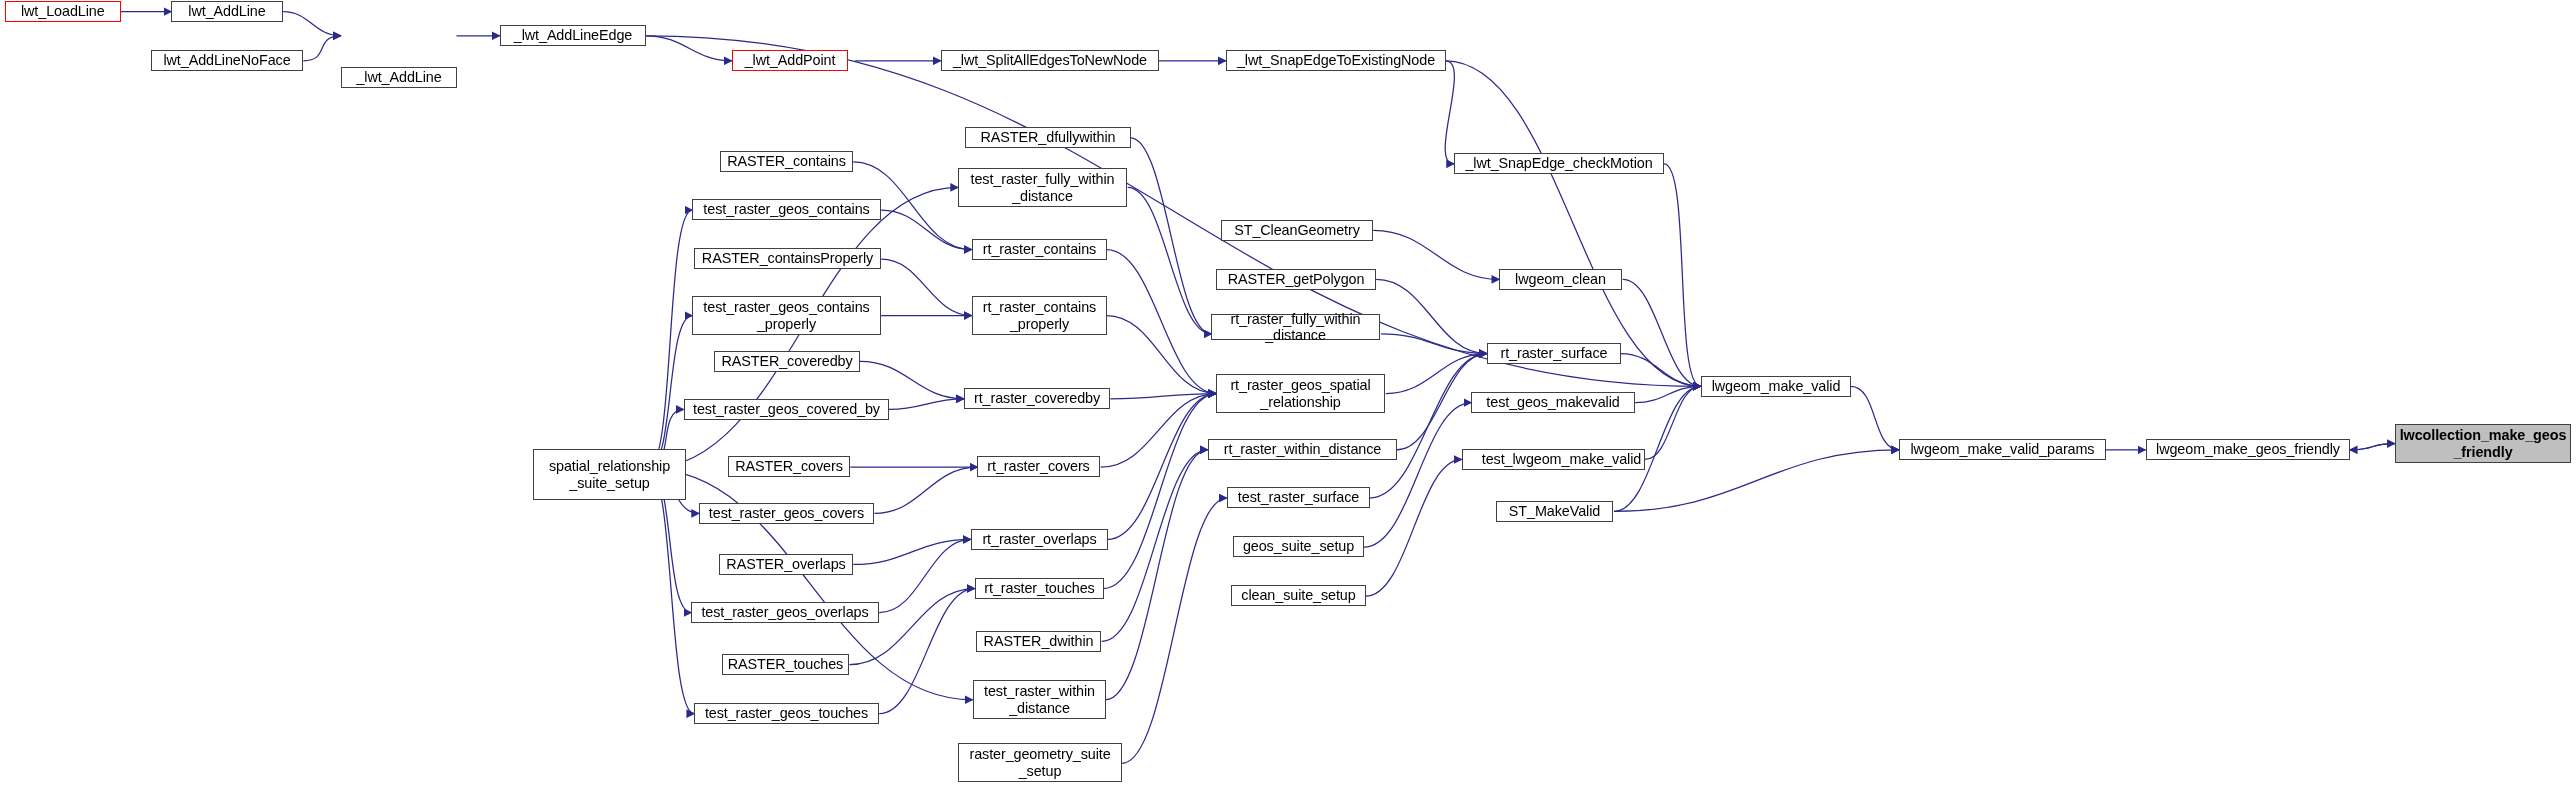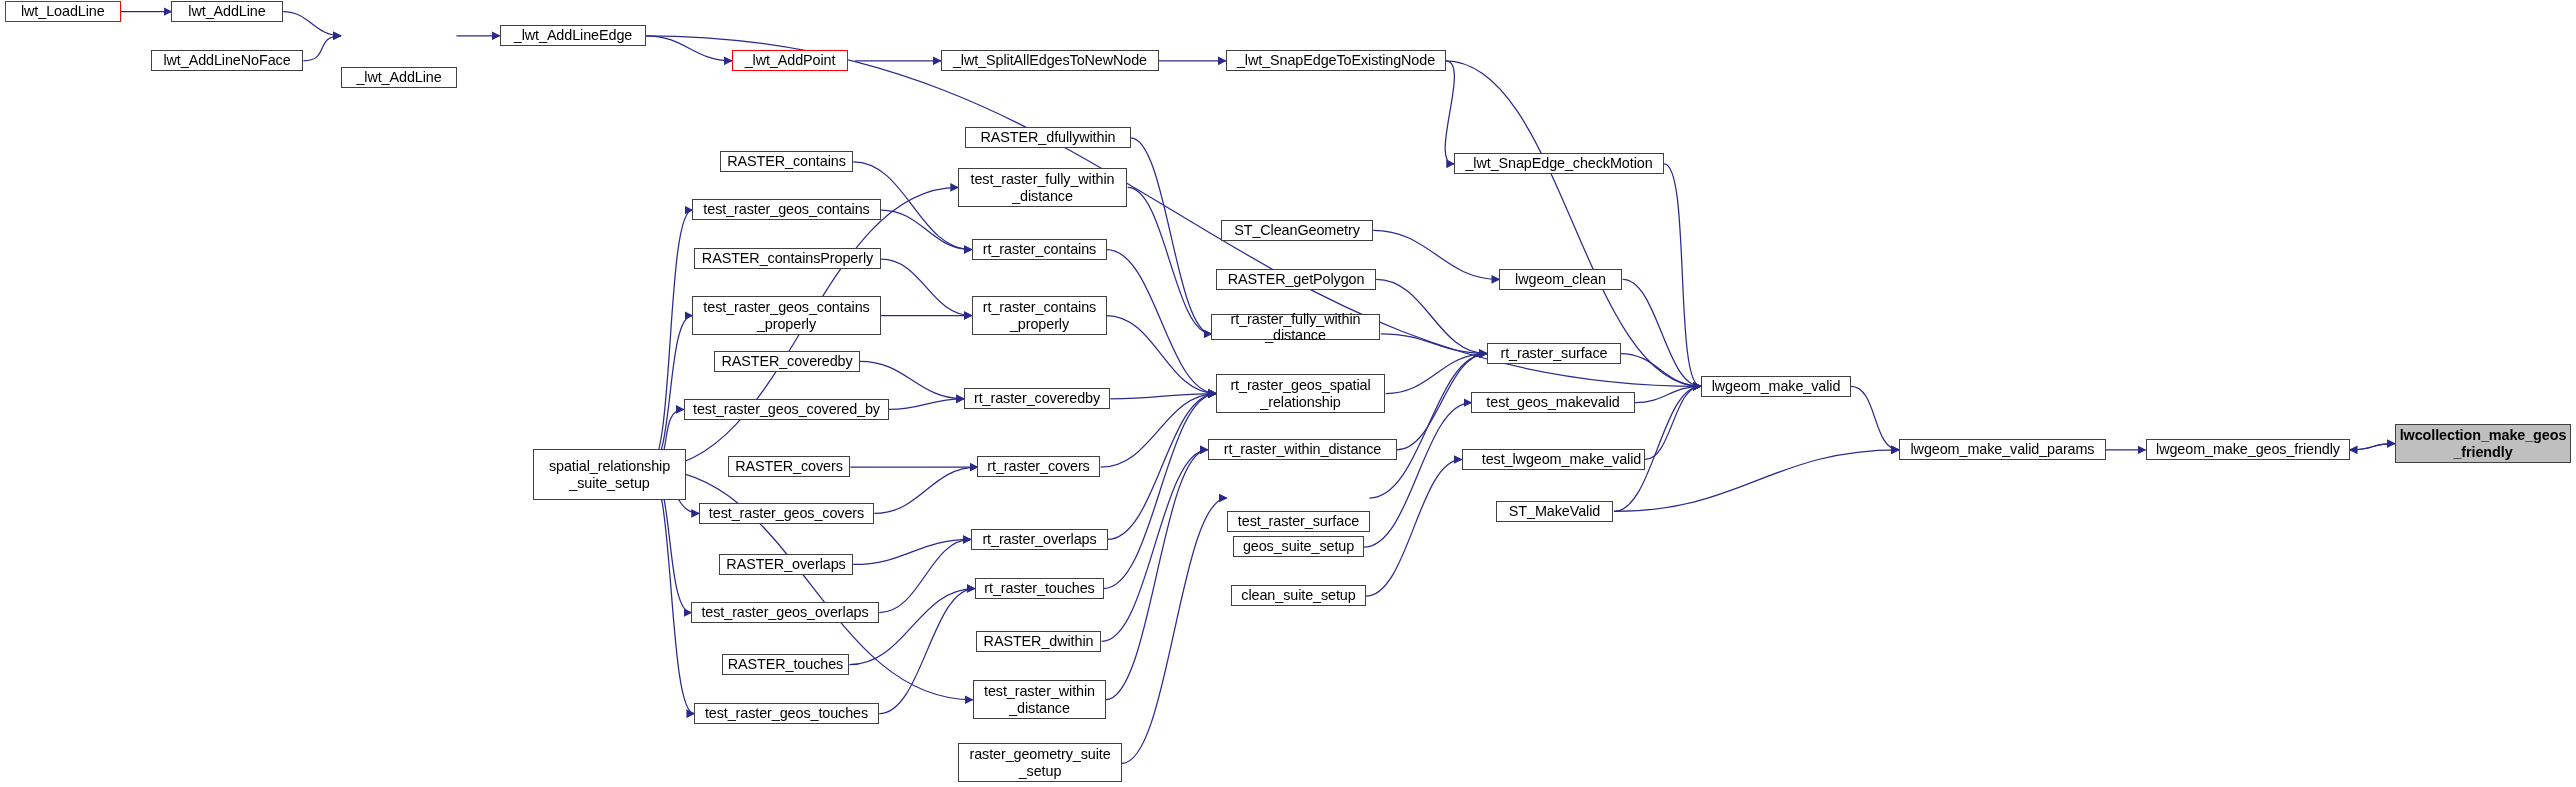--- a/index.html
+++ b/index.html
@@ -143,21 +143,21 @@
 _distance</div>
       <div class="node" style="left: 958px; top: 743px; width: 164px; height: 39px;">raster_geometry_suite
 _setup</div>
       <div class="node" style="left: 1221px; top: 220px; width: 152px; height: 21px;">ST_CleanGeometry</div>
       <div class="node" style="left: 1216px; top: 269px; width: 160px; height: 21px;">RASTER_getPolygon</div>
       <div class="node" style="left: 1211px; top: 314px; width: 169px; height: 26px;">rt_raster_fully_within
 _distance</div>
       <div class="node" style="left: 1216px; top: 374px; width: 169px; height: 39px;">rt_raster_geos_spatial
 _relationship</div>
       <div class="node" style="left: 1208px; top: 439px; width: 189px; height: 21px;">rt_raster_within_distance</div>
-      <div class="node" style="left: 1227px; top: 487px; width: 143px; height: 21px; margin-top: 24px;">test_raster_surface</div>
+      <div class="node" style="left: 1227px; top: 487px; width: 143px; height: 21px;">test_raster_surface</div>
       <div class="node" style="left: 1233px; top: 536px; width: 131px; height: 21px;">geos_suite_setup</div>
       <div class="node" style="left: 1231px; top: 585px; width: 135px; height: 21px;">clean_suite_setup</div>
       <div class="node" style="left: 1499px; top: 269px; width: 123px; height: 21px;">lwgeom_clean</div>
       <div class="node" style="left: 1487px; top: 343px; width: 134px; height: 21px;">rt_raster_surface</div>
       <div class="node" style="left: 1471px; top: 392px; width: 164px; height: 21px;">test_geos_makevalid</div>
       <div class="node" style="left: 1462px; top: 449px; width: 183px; height: 21px; padding-left: 16px;">test_lwgeom_make_valid</div>
       <div class="node" style="left: 1496px; top: 501px; width: 117px; height: 21px;">ST_MakeValid</div>
       <div class="node" style="left: 1701px; top: 376px; width: 150px; height: 21px;">lwgeom_make_valid</div>
       <div class="node" style="left: 1899px; top: 439px; width: 207px; height: 21px;">lwgeom_make_valid_params</div>
       <div class="node" style="left: 2146px; top: 439px; width: 204px; height: 21px;">lwgeom_make_geos_friendly</div>

